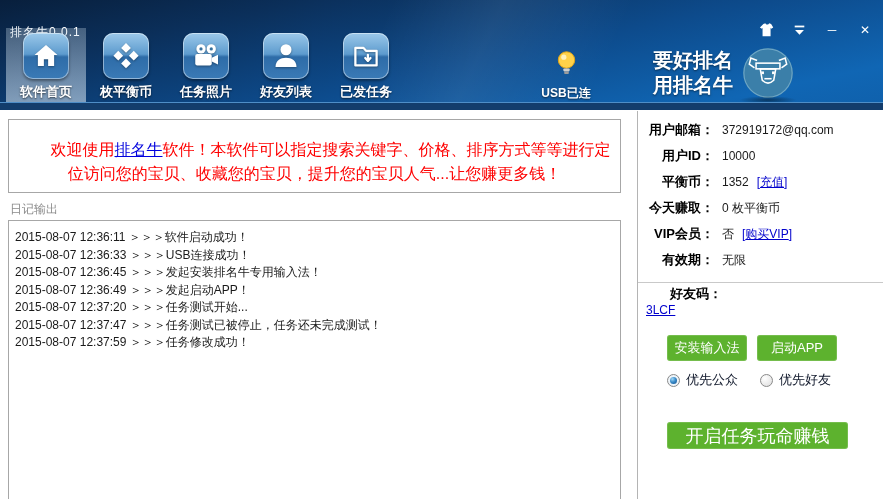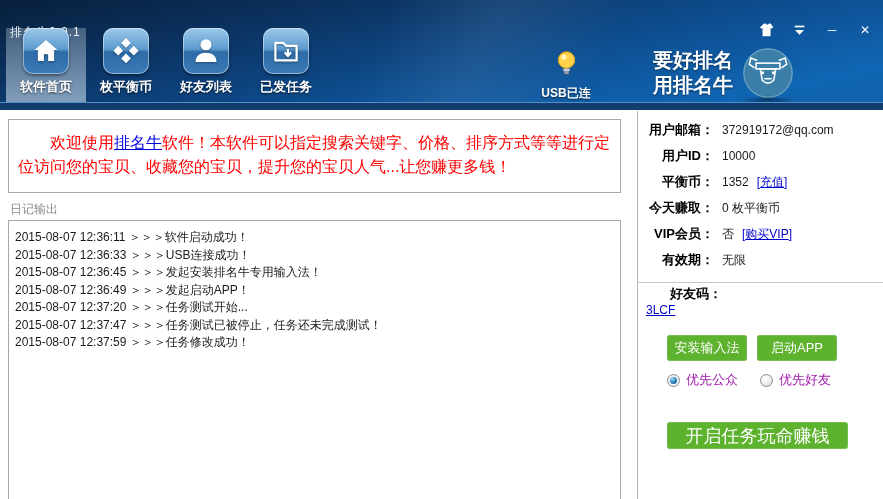--- a/index.html
+++ b/index.html
@@ -25,21 +25,21 @@
   }
 
   .titlebar { position:absolute; left:0; top:17px; width:100%; height:28px; }
   .title-text { position:absolute; left:10px; top:7px; color:#ffffff; font-size:12px; letter-spacing:1px; }
   .win-controls { position:absolute; right:10px; top:5px; display:flex; align-items:center; gap:17px; }
   .win-btn { color:#fff; cursor:pointer; display:flex; align-items:center; justify-content:center; width:16px; height:16px; }
   .win-glyph { font-size:12px; font-weight:bold; line-height:16px; }
 
   
   .nav-row { position:absolute; left:6px; top:28px; height:74px; display:flex; }
-  .nav-item { width:80px; height:74px; text-align:center; cursor:pointer; }
+  .nav-item { width:80px; height:74px; padding-top:5px; text-align:center; cursor:pointer; }
   .nav-item.active { background:linear-gradient(180deg,rgba(205,223,236,0.30) 0%,rgba(225,238,248,0.55) 100%); }
   .tile {
     width:46px; height:46px; margin:0 auto; border-radius:10px; position:relative;
     background:linear-gradient(180deg,#9cc9ea 0%,#5d9bce 46%,#2e6ca8 52%,#3a7ab6 100%);
     box-shadow:inset 0 0 0 1px rgba(255,255,255,0.45), 0 2px 3px rgba(0,0,0,0.40);
     display:flex; align-items:center; justify-content:center;
   }
   .tile svg { filter:drop-shadow(0 1px 1px rgba(0,0,0,0.35)); }
   .nav-label { margin-top:4px; color:#ffffff; font-size:13px; font-weight:bold; text-shadow:0 1px 2px rgba(0,0,0,0.65); }
 
@@ -50,22 +50,22 @@
   
   .slogan { position:absolute; right:150px; top:48px; text-align:left; color:#ffffff;
             font-size:20px; font-weight:bold; line-height:25px; text-shadow:0 1px 2px rgba(0,0,0,0.5); }
   .logo-wrap { position:absolute; right:88px; top:46px; width:54px; height:60px; }
   .logo-shadow { position:absolute; left:-2px; top:50px; width:58px; height:8px; border-radius:50%;
                  background:radial-gradient(ellipse at center, rgba(0,0,0,0.45) 0%, rgba(0,0,0,0) 70%); }
 
   
   .welcome-box {
     position:absolute; left:8px; top:119px; width:613px; height:74px;
-    border:1px solid #a7a7a7; background:#fff; padding:11px 9px;
-    font-size:16px; line-height:24px; color:#fe0000;
+    border:1px solid #a7a7a7; background:#fff; padding:18px 9px;
+    font-size:16px; line-height:24px; color:#fe0000;text-align:center;
   }
   .welcome-box p { text-indent:2em; }
   .welcome-link { color:#0000dd; text-decoration:underline; cursor:pointer; }
 
   .log-header { position:absolute; left:10px; top:201px; font-size:12px; color:#8b8b8b; }
   .log-box {
     position:absolute; left:8px; top:220px; width:613px; height:281px;
     border:1px solid #a7a7a7; background:#fff; padding:8px 6px;
     font-size:12px; line-height:17.5px; color:#1a1a1a; overflow:hidden;
   }
@@ -82,21 +82,21 @@
   .acct-link { color:#0000cc; text-decoration:underline; cursor:pointer; font-size:12px; }
   .bracket { color:#0000cc; font-size:12px; }
   .acct-row.friend-code { margin-top:16px;flex-direction:column; }
 
   .btn { position:absolute; border:none; border-radius:3px; background:#5db22e; color:#ffffff;
          cursor:pointer; font-family:inherit; box-shadow:inset 0 0 0 1px rgba(255,255,255,0.15);margin-top:24px; }
   .btn-ime { left:667px; top:311px; width:80px; height:26px; font-size:13px; }
   .btn-app { left:757px; top:311px; width:80px; height:26px; font-size:13px; }
   .btn-big { left:667px; top:398px; width:181px; height:27px; font-size:18px; }
 
-  .radio-row { position:absolute; left:667px; top:371px; display:flex; align-items:center; font-size:13px; color:#a21caf; }
+  .radio-row { position:absolute; left:667px; top:371px; display:flex; align-items:center; font-size:13px; color:#0f172a; }
   .radio { width:13px; height:13px; border-radius:50%; border:1px solid #8a8a8a; position:relative;
            background:radial-gradient(circle at 35% 30%, #ffffff 0%, #dcdcdc 100%); cursor:pointer; flex-shrink:0; }
   .radio.checked { background:#eef4f9; }
   .radio.checked::after {
     content:""; position:absolute; left:2px; top:2px; width:7px; height:7px; border-radius:50%;
     background:radial-gradient(circle at 35% 30%, #9fd8f7 0%, #3c8cc9 45%, #0d4d8d 100%);
   }
   .radio-label { margin-left:6px; margin-right:22px; cursor:default; }
 </style>
 </head>
@@ -141,20 +141,33 @@
       <div class="nav-item">
         <div class="tile">
           <svg width="30" height="30" viewBox="0 0 24 24" fill="#fff">
             <path d="M12 1.6 15.9 5.5 12 9.4 8.1 5.5z"></path>
             <path d="M5.8 7.8 9.7 11.7 5.8 15.6 1.9 11.7z"></path>
             <path d="M18.2 7.8 22.1 11.7 18.2 15.6 14.3 11.7z"></path>
             <path d="M12 14 15.9 17.9 12 21.8 8.1 17.9z"></path>
           </svg>
         </div>
         <div class="nav-label">枚平衡币</div>
+      </div>
+      <div class="nav-item">
+        <div class="tile">
+          <svg width="30" height="30" viewBox="0 0 24 24">
+            <circle cx="8" cy="6.3" r="3.7" fill="#fff"></circle>
+              <circle cx="16.2" cy="6.3" r="3.7" fill="#fff"></circle>
+            <circle cx="8" cy="6.3" r="1.3" fill="#35719f"></circle>
+              <circle cx="16.2" cy="6.3" r="1.3" fill="#35719f"></circle>
+            <rect x="3.4" y="10.4" width="13.2" height="9.2" rx="1.6" fill="#fff"></rect>
+            <path d="M16.6 13.3 21.6 10.9v7.8l-5-2.4z" fill="#fff"></path>
+          </svg>
+        </div>
+        <div class="nav-label">任务照片</div>
       </div>
       <div class="nav-item">
         <div class="tile">
           <svg width="30" height="30" viewBox="0 0 24 24" fill="#fff">
             <circle cx="12" cy="7" r="4.4"></circle>
             <path d="M3.6 20.8c0-4.8 3.8-7.3 8.4-7.3s8.4 2.5 8.4 7.3z"></path>
           </svg>
         </div>
         <div class="nav-label">好友列表</div>
       </div>

